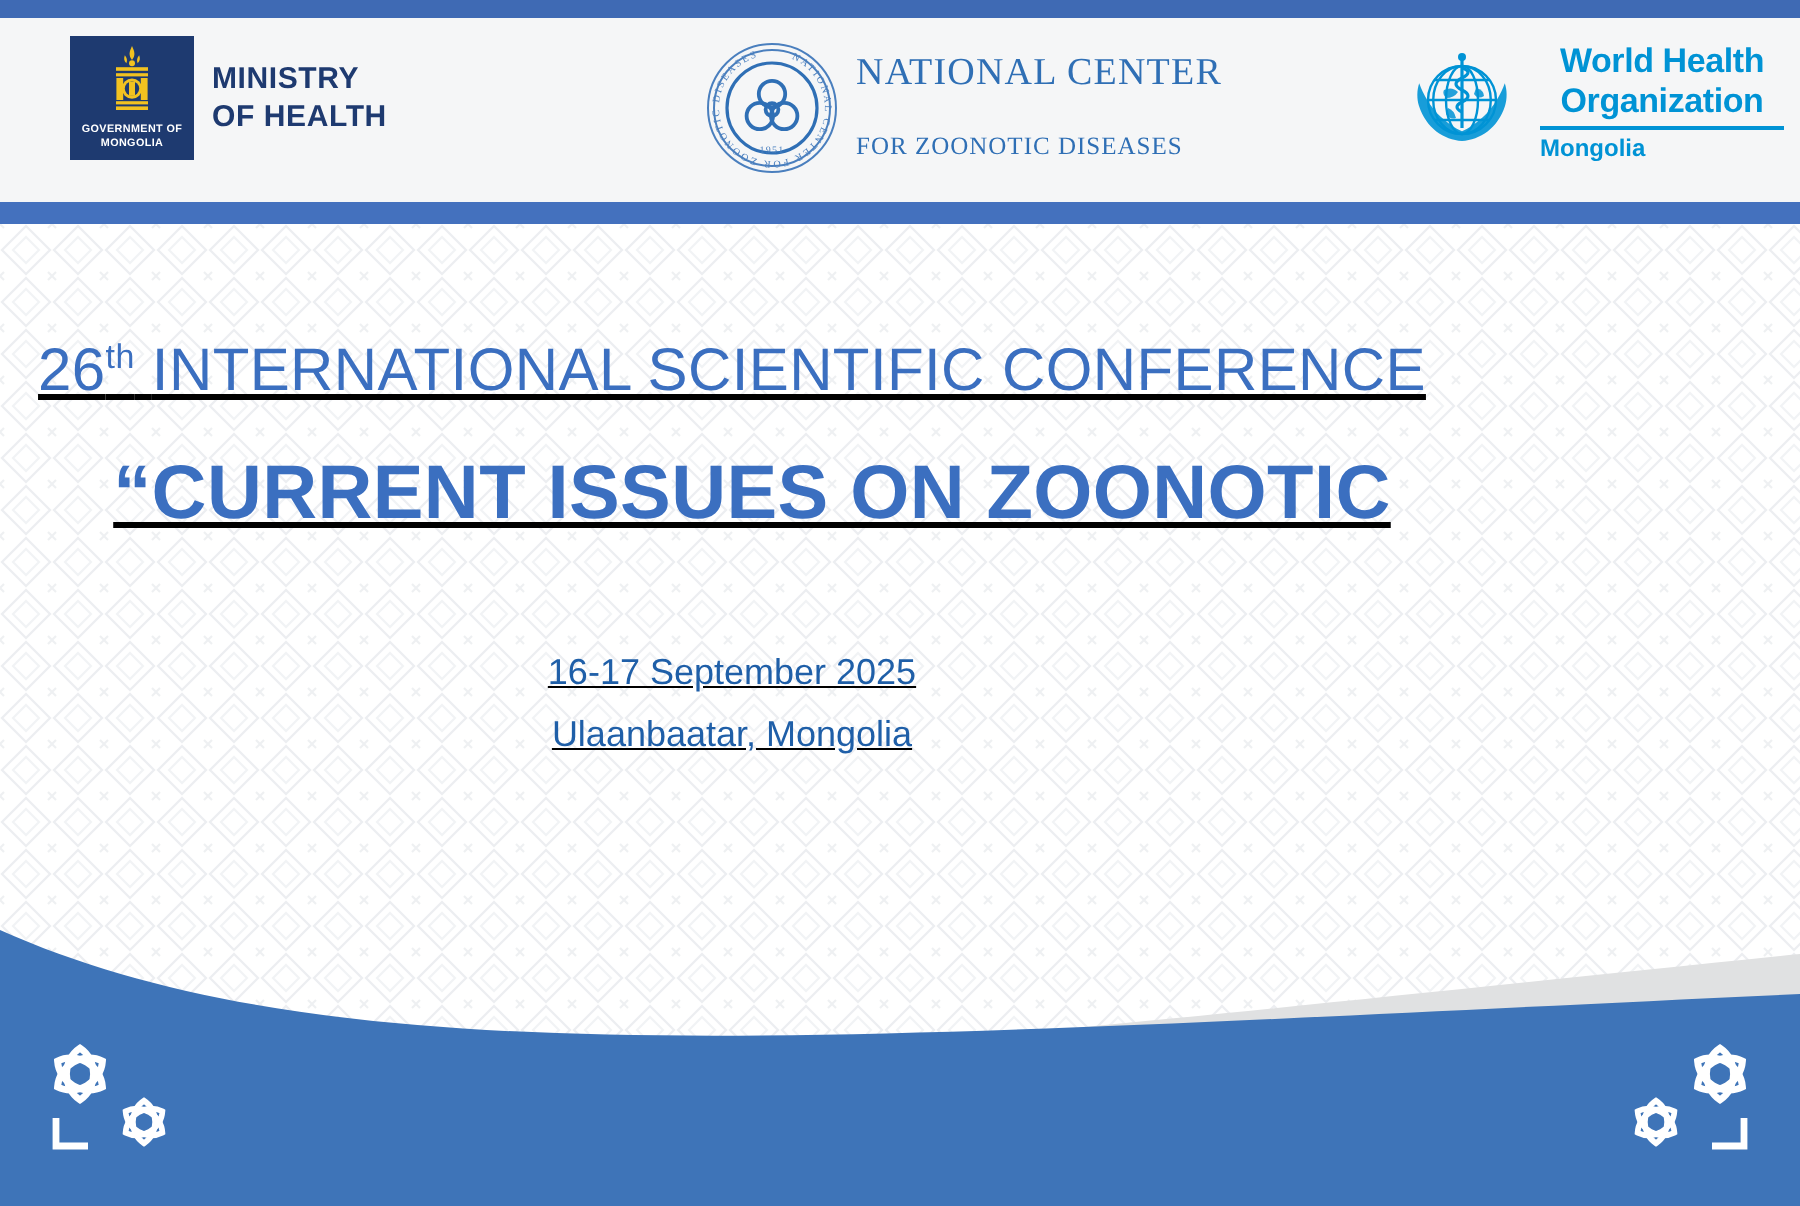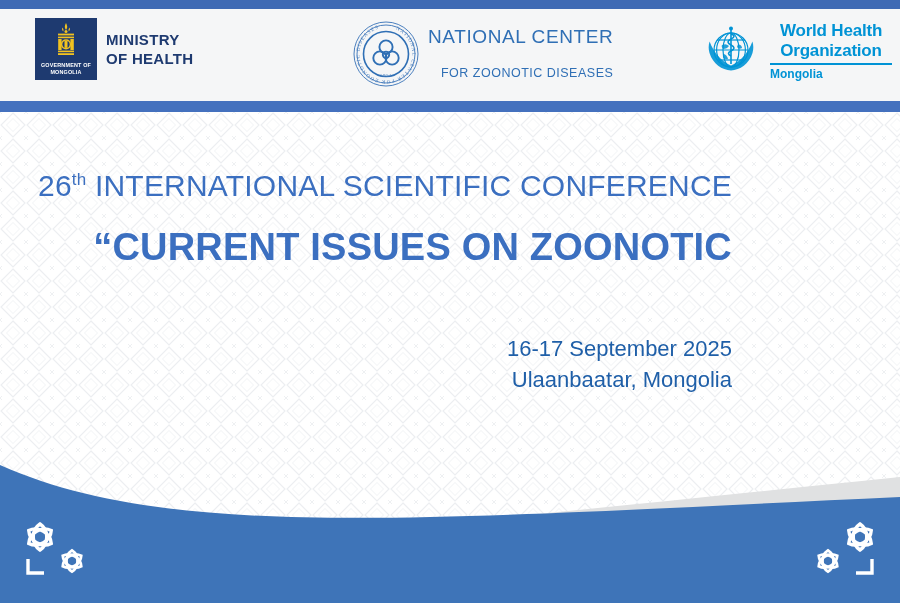--- a/index.html
+++ b/index.html
@@ -80,23 +80,22 @@
     font-weight: bold;
     line-height: 19px;
     letter-spacing: .3px;
   }
 
   
   .nczd-seal { flex: 0 0 auto; }
   .nczd-text {
     margin-left: 8px;
     color: #2f6fb5;
-    font-family: Liberation Sans, sans-serif;
+    font-family: Liberation Serif, serif;
     line-height: 1.05;
-    text-align: right;
   }
   .nczd-line1 {
     font-size: 19px;
     letter-spacing: .6px;
   }
   .nczd-line2 {
     font-size: 12.5px;
     letter-spacing: .5px;
     margin-top: 20px;
   }
@@ -133,21 +132,22 @@
   .body-texture {
     position: absolute;
     left: 0; top: 0;
     width: 900px; height: 491px;
   }
 
   .content {
     position: absolute;
     left: 0; top: 112px;
     width: 732px;
-    text-align: right;
+    text-align: center;
+    text-decoration: underline;
   }
 
   .conf-line {
     margin-top: 57px;
     color: #3b6fc0;
     font-size: 30px;
     letter-spacing: .2px;
     white-space: nowrap;
   }
   .conf-line .sup {
@@ -158,23 +158,23 @@
   .conf-title {
     margin-top: 18px;
     color: #3b6fc0;
     font-size: 38px;
     font-weight: bold;
     line-height: 52px;
     letter-spacing: .2px;
     margin-left: 20px;
   }
   .conf-meta {
-    margin-top: 60px;
+    margin-top: 48px;
     color: #1f5fa8;
-    font-size: 22px;
+    font-size: 18px;
     line-height: 31px;
   }
 
   
   .waves {
     position: absolute;
     left: 0; bottom: 0;
     width: 900px; height: 140px;
   }
 

